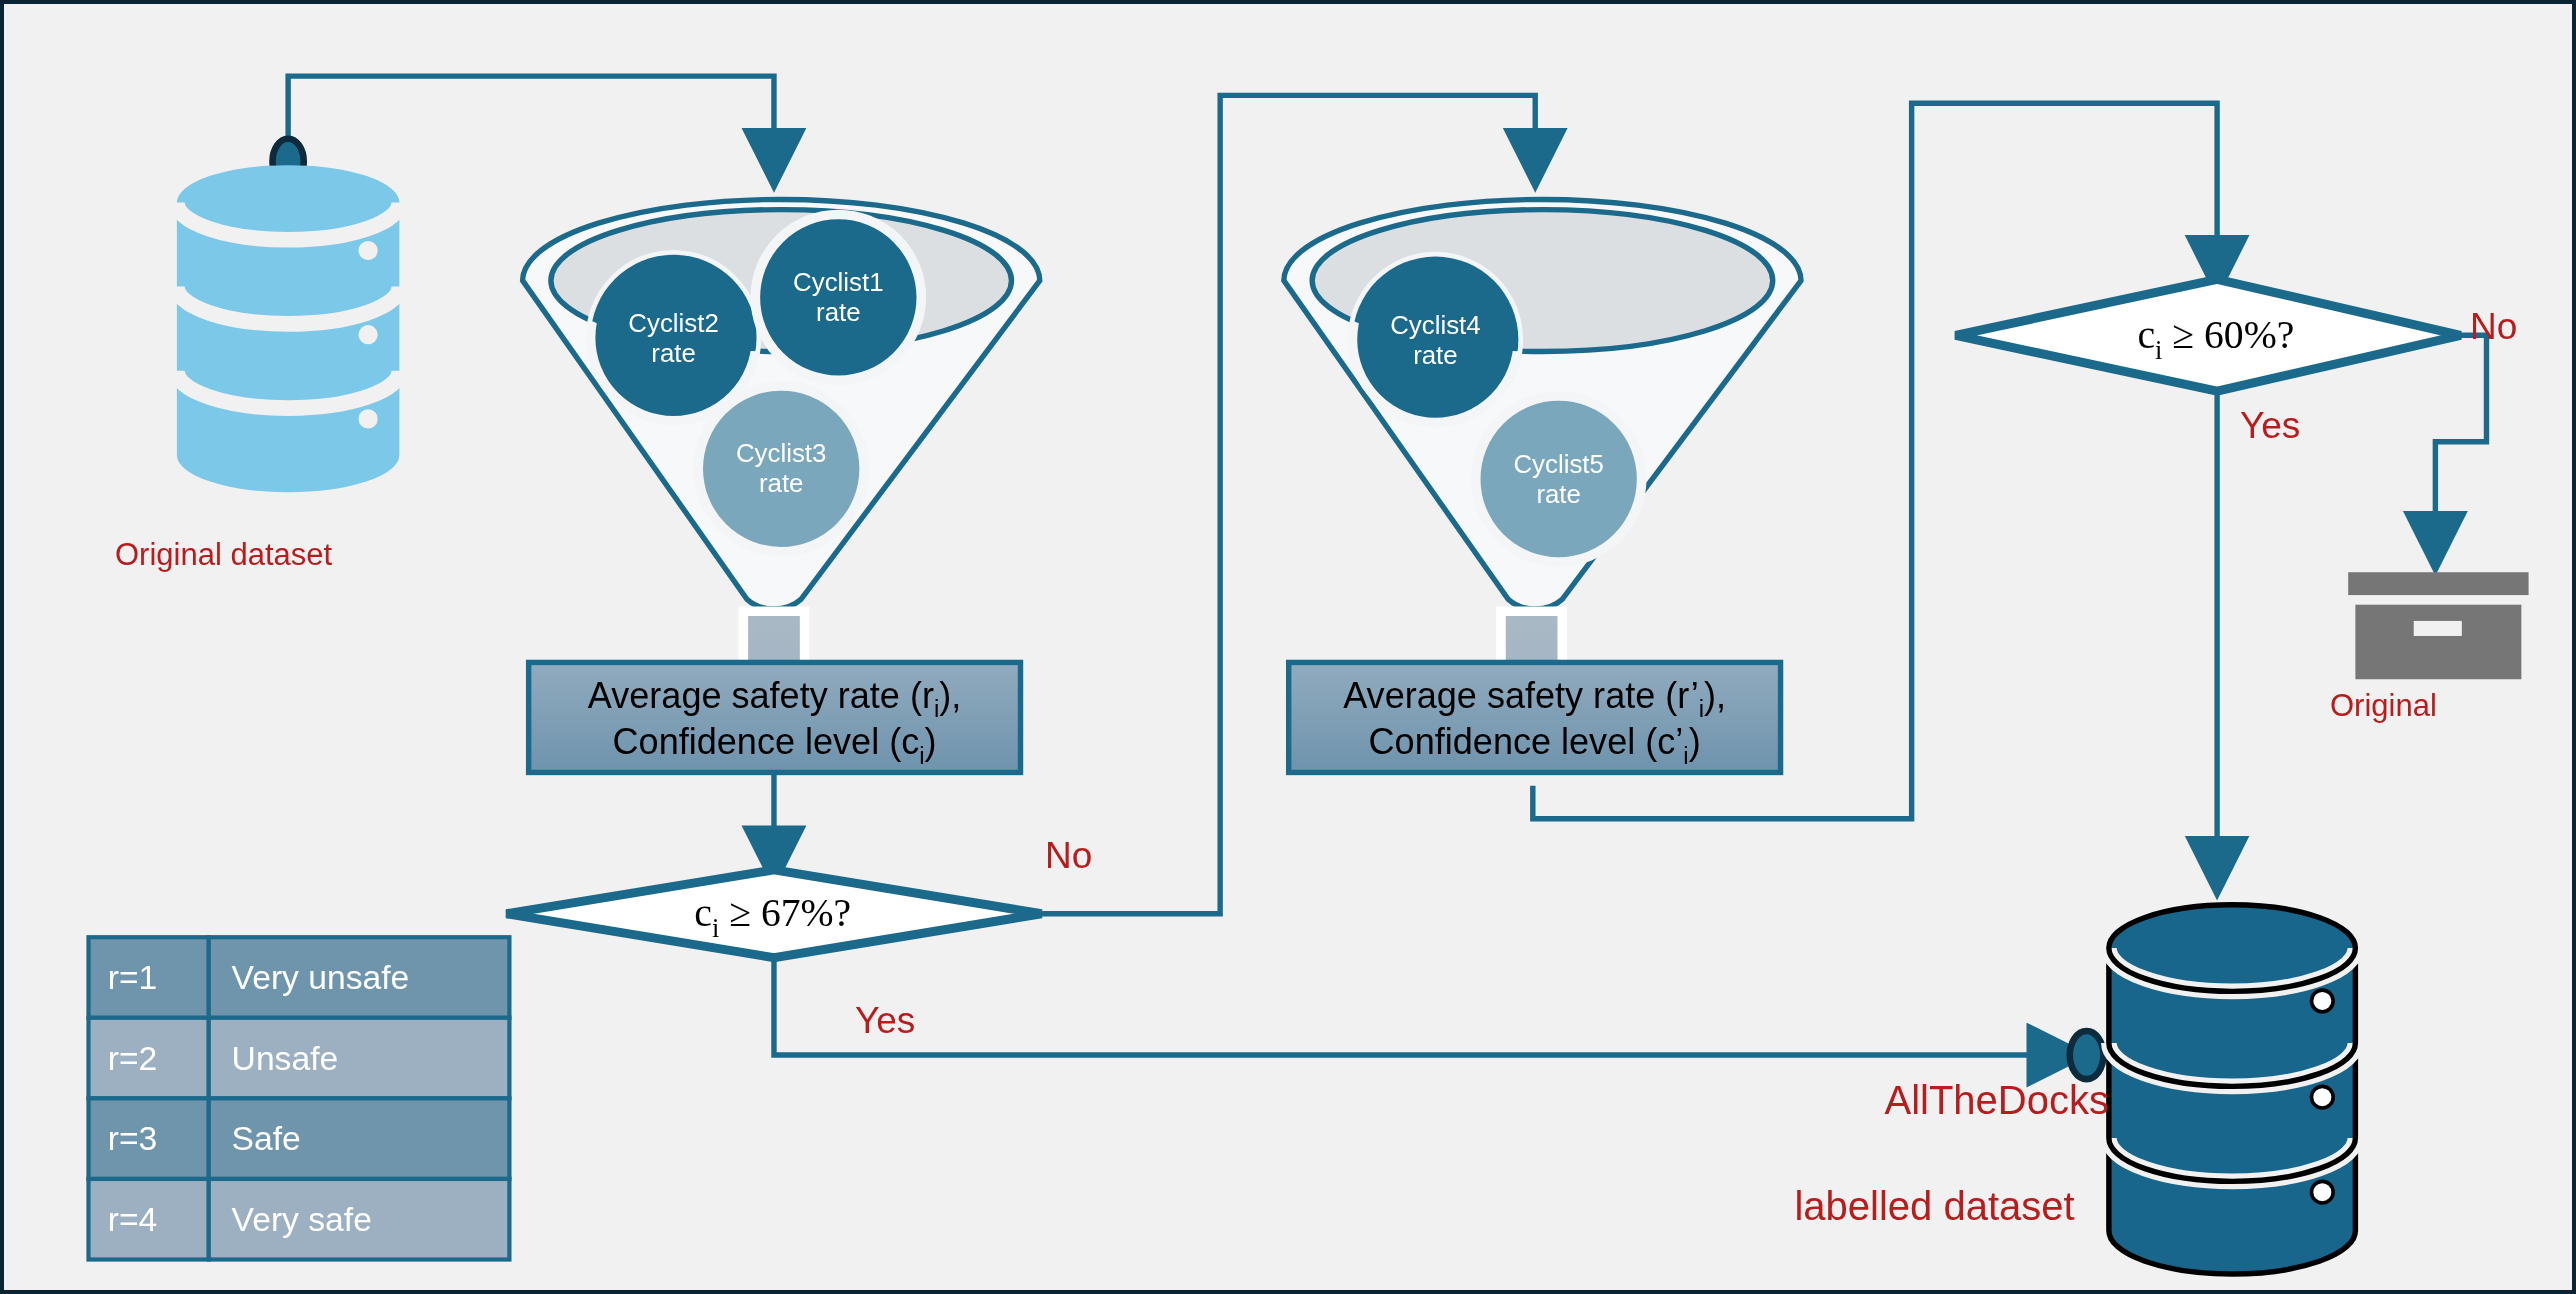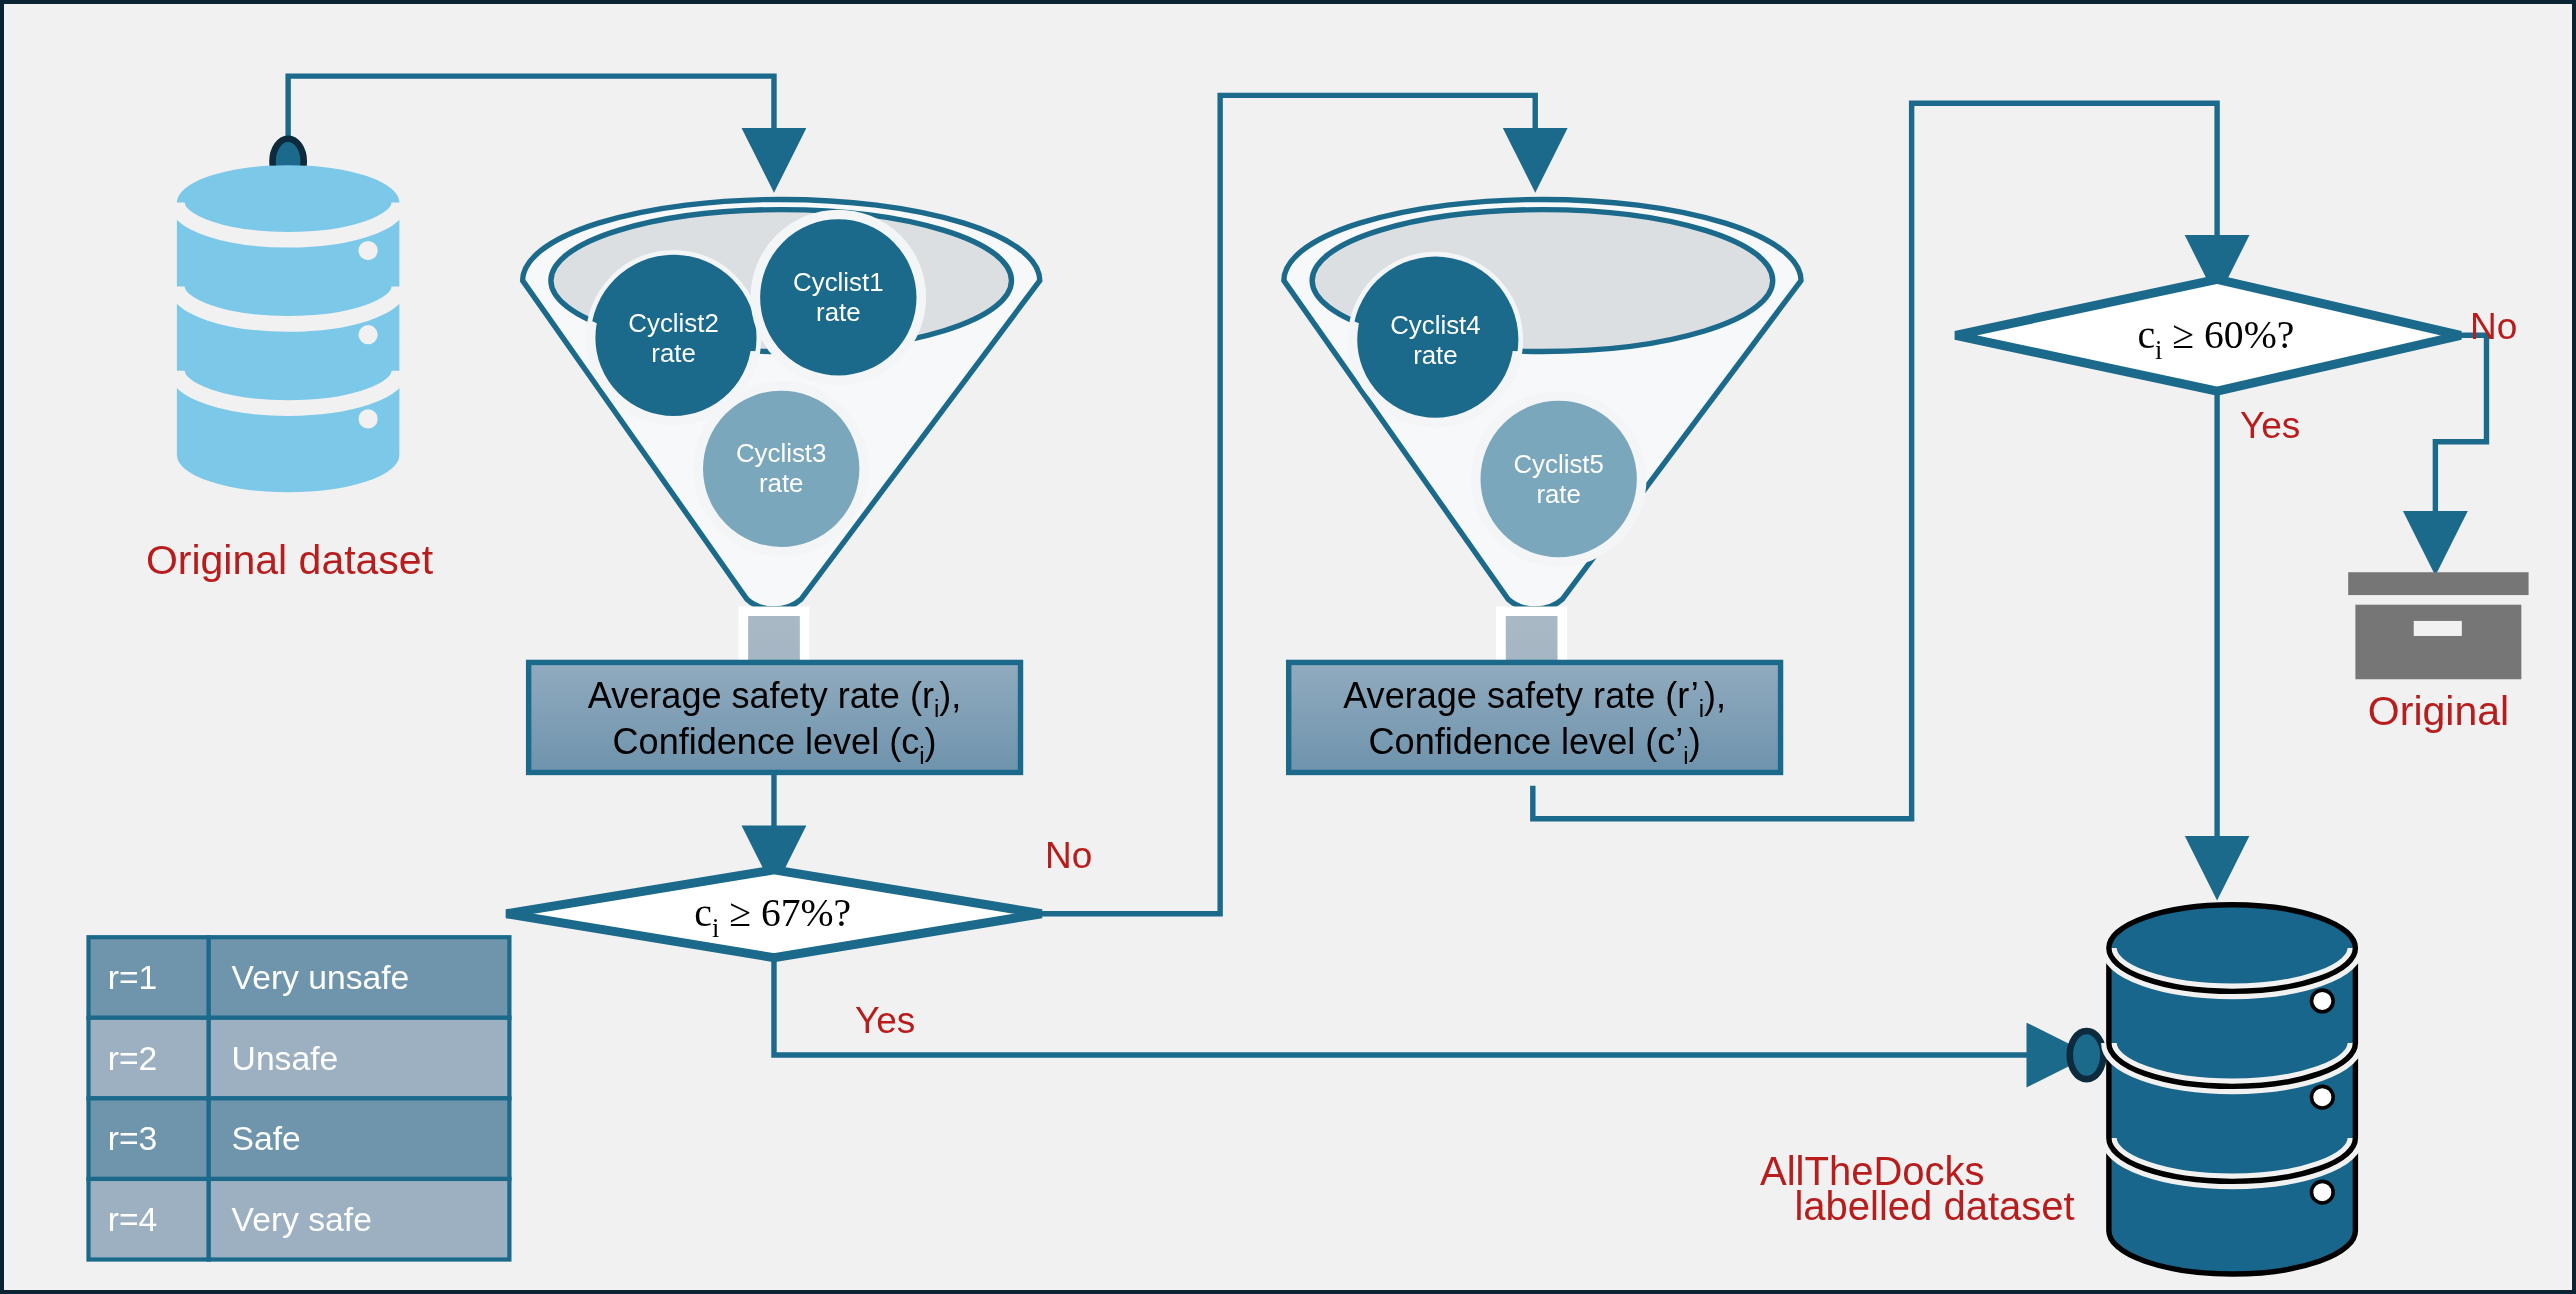--- a/index.html
+++ b/index.html
@@ -8,21 +8,21 @@
     position:relative;
     width:2576px;height:1294px;
     background:#f1f1f1;
     box-sizing:border-box;
     border:4.8px solid #0a2433;
     overflow:hidden;
   }
   #svgroot{position:absolute;left:0;top:0;width:2576px;height:1294px;}
   .lbl{position:absolute;color:#b91c1c;white-space:nowrap;line-height:1.05;}
   .lbl-yn{font-size:37px;}
-  .lbl-cap{font-size:41px;text-align:center;}
+  .lbl-cap{font-size:31px;}
   .funnel-txt{fill:#ffffff;font-family:"Liberation Sans",sans-serif;font-size:43px;text-anchor:middle;}
   .proc-txt{fill:#000;font-family:"Liberation Sans",sans-serif;font-size:60px;text-anchor:middle;}
   .proc-sub{font-size:40px;}
   .dia-txt{fill:#000;font-family:"Liberation Serif",serif;font-size:66px;text-anchor:middle;}
   .dia-sub{font-size:44px;}
   .tbl-txt{fill:#ffffff;font-family:"Liberation Sans",sans-serif;font-size:56px;}
   .db-cap{font-size:40px;}
 </style>
 </head>
 <body>
@@ -199,18 +199,18 @@
   <div class="lbl lbl-yn" style="left:1041px;top:833px;">No</div>
 
   <div class="lbl lbl-yn" style="left:851px;top:998px;">Yes</div>
 
   <div class="lbl lbl-yn" style="left:2466px;top:304px;">No</div>
 
   <div class="lbl lbl-yn" style="left:2236px;top:403px;">Yes</div>
 
   <div class="lbl lbl-cap" style="left:2326px;top:686px;width:217px;">Original</div>
 
-  <div class="lbl db-cap" style="left:1756px;top:1146px;width:349px;text-align:left;">AllTheDocks</div>
+  <div class="lbl db-cap" style="left:1756px;top:1075px;width:349px;text-align:right;">AllTheDocks</div>
 
   <div class="lbl db-cap" style="left:1756px;top:1143px;width:349px;text-align:center;margin-top:38px;">labelled dataset</div>
 
 </div>
 
 
 </body></html>

